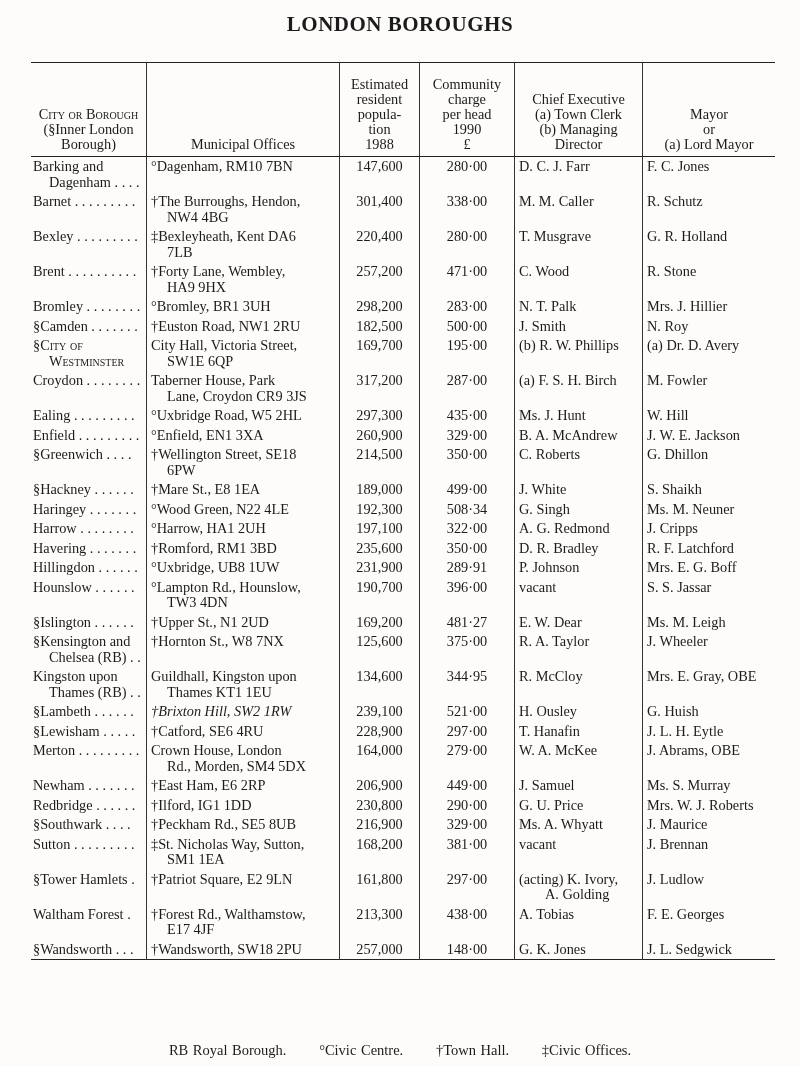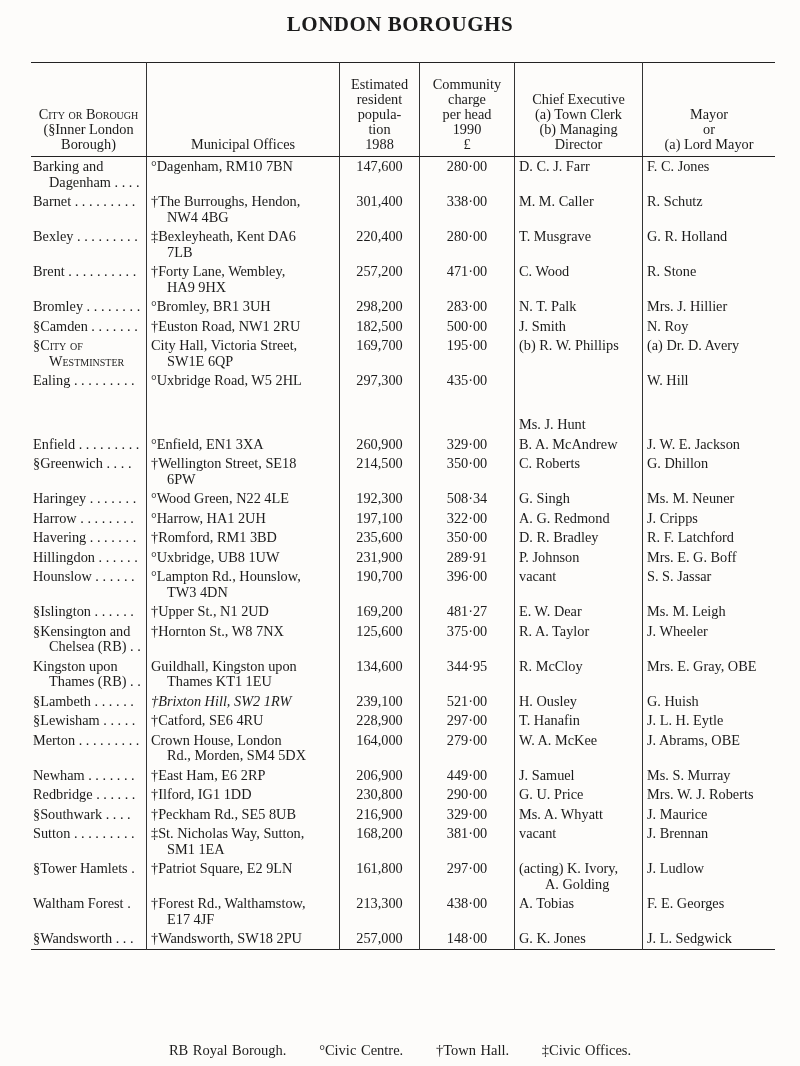--- a/index.html
+++ b/index.html
@@ -201,29 +201,44 @@
         </td>
         <td class="c-pop">169,700</td>
         <td class="c-chg">195·00</td>
         <td class="c-ce">
           <span style="display: block;">(b) R. W. Phillips</span>
         </td>
         <td class="c-mayor">(a) Dr. D. Avery</td>
       </tr>
       <tr>
         <td class="c-name">
+          <span style="display: block;">Croydon . . . . . . . .</span>
+        </td>
+        <td class="c-off">
+          <span style="display: block;"> Taberner House, Park</span>
+          <span class="l2" style="display: block;">Lane, Croydon CR9 3JS</span>
+        </td>
+        <td class="c-pop">317,200</td>
+        <td class="c-chg">287·00</td>
+        <td class="c-ce">
+          <span style="display: block;">(a) F. S. H. Birch</span>
+        </td>
+        <td class="c-mayor">M. Fowler</td>
+      </tr>
+      <tr>
+        <td class="c-name">
           <span style="display: block;">Ealing . . . . . . . . .</span>
         </td>
         <td class="c-off">
           <span style="display: block;">°Uxbridge Road, W5 2HL</span>
         </td>
         <td class="c-pop">297,300</td>
         <td class="c-chg">435·00</td>
         <td class="c-ce">
-          <span style="display: block; margin-top: 44px;">Ms. J. Hunt</span>
+          <span style="display: block;">Ms. J. Hunt</span>
         </td>
         <td class="c-mayor">W. Hill</td>
       </tr>
       <tr>
         <td class="c-name">
           <span style="display: block;">Enfield . . . . . . . . .</span>
         </td>
         <td class="c-off">
           <span style="display: block;">°Enfield, EN1 3XA</span>
         </td>
@@ -241,20 +256,34 @@
         <td class="c-off">
           <span style="display: block;">†Wellington Street, SE18</span>
           <span class="l2" style="display: block;">6PW</span>
         </td>
         <td class="c-pop">214,500</td>
         <td class="c-chg">350·00</td>
         <td class="c-ce">
           <span style="display: block;">C. Roberts</span>
         </td>
         <td class="c-mayor">G. Dhillon</td>
+      </tr>
+      <tr>
+        <td class="c-name">
+          <span style="display: block;">§Hackney . . . . . .</span>
+        </td>
+        <td class="c-off">
+          <span style="display: block;">†Mare St., E8 1EA</span>
+        </td>
+        <td class="c-pop">189,000</td>
+        <td class="c-chg">499·00</td>
+        <td class="c-ce">
+          <span style="display: block;">J. White</span>
+        </td>
+        <td class="c-mayor">S. Shaikh</td>
       </tr>
       <tr>
         <td class="c-name">
           <span style="display: block;">Haringey . . . . . . .</span>
         </td>
         <td class="c-off">
           <span style="display: block;">°Wood Green, N22 4LE</span>
         </td>
         <td class="c-pop">192,300</td>
         <td class="c-chg">508·34</td>

